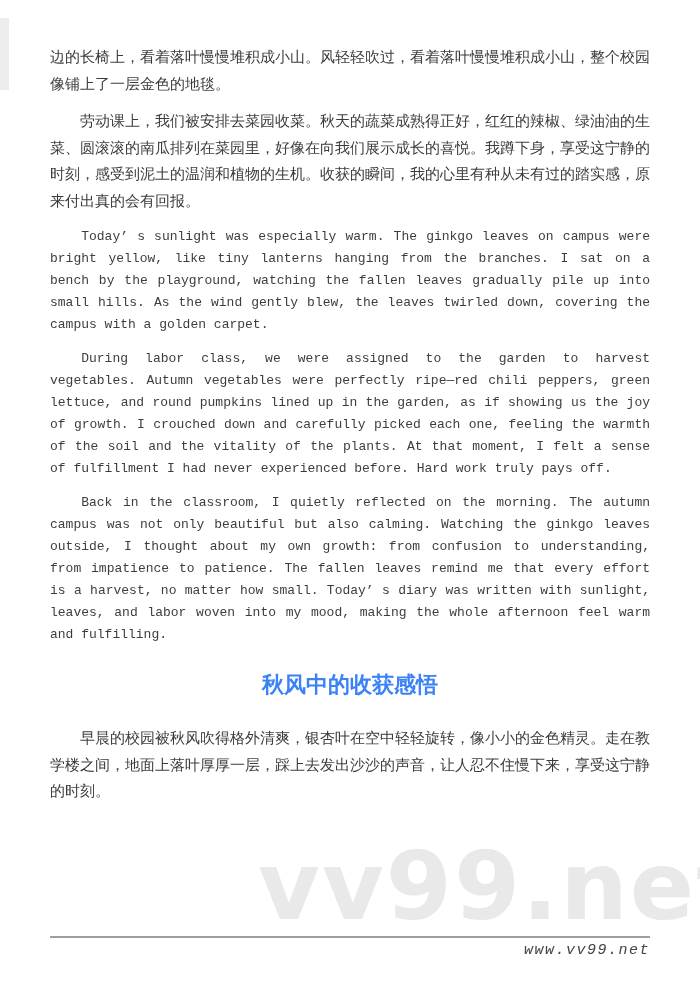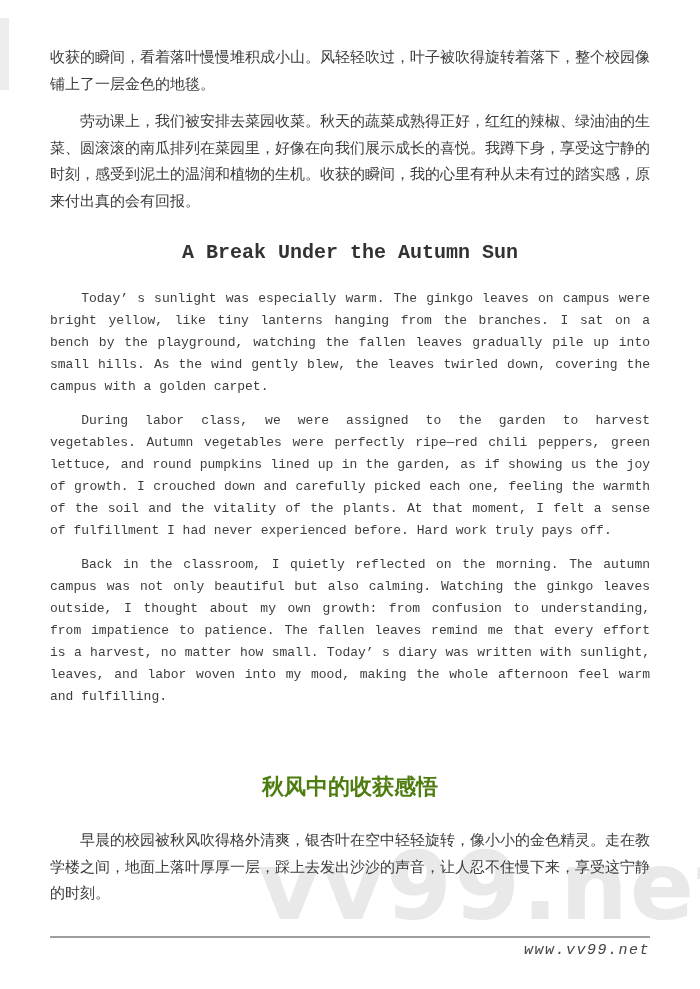--- a/index.html
+++ b/index.html
@@ -37,21 +37,21 @@
     margin:27px 0 24px 0;color:#333333;
   }
   .en-para{
     font-family:"Liberation Mono","DejaVu Sans Mono",monospace;
     font-size:13px;line-height:22px;
     text-align:justify;text-indent:4ch;
     margin:12px 0 9px 0;color:#3d3d3d;
   }
   .cn-title{
     font-size:22px;font-weight:700;text-align:center;
-    margin:64px 0 25px 0;color:#4d7c0f;
+    margin:24px 0 25px 0;color:#3b82f6;
     font-family:"Liberation Serif","DejaVu Serif",serif;
   }
   .footer-rule{
     position:absolute;left:50px;right:50px;top:936px;height:2px;
     background:#9f9f9f;z-index:1;
   }
   .footer-site{
     position:absolute;right:50px;top:942px;z-index:1;
     font-family:"Liberation Mono","DejaVu Sans Mono",monospace;
     font-style:italic;font-size:15px;color:#454545;
@@ -62,26 +62,25 @@
 <body>
 
 <div class="page">
 
   <div class="scan-smudge"></div>
 
   <div class="watermark-large">vv99.net</div>
 
   <div class="content">
 
-    <p class="cn-para no-indent">收获的瞬间，看着落叶慢慢堆积成小山。风轻轻吹过，叶子被吹得旋转着落下，整个校园像铺上了一层金色的地毯。</p>
+    <p class="cn-para no-indent">边的长椅上，看着落叶慢慢堆积成小山。风轻轻吹过，看着落叶慢慢堆积成小山，整个校园像铺上了一层金色的地毯。</p>
 
     <p class="cn-para">劳动课上，我们被安排去菜园收菜。秋天的蔬菜成熟得正好，红红的辣椒、绿油油的生菜、圆滚滚的南瓜排列在菜园里，好像在向我们展示成长的喜悦。我蹲下身，享受这宁静的时刻，感受到泥土的温润和植物的生机。收获的瞬间，我的心里有种从未有过的踏实感，原来付出真的会有回报。</p>
 
 
-    <h2 class="en-title">A Break Under the Autumn Sun</h2>
 
     <p class="en-para">Today’ s sunlight was especially warm. The ginkgo leaves on campus were bright yellow, like tiny lanterns hanging from the branches. I sat on a bench by the playground, watching the fallen leaves gradually pile up into small hills. As the wind gently blew, the leaves twirled down, covering the campus with a golden carpet.</p>
 
     <p class="en-para">During labor class, we were assigned to the garden to harvest vegetables. Autumn vegetables were perfectly ripe—red chili peppers, green lettuce, and round pumpkins lined up in the garden, as if showing us the joy of growth. I crouched down and carefully picked each one, feeling the warmth of the soil and the vitality of the plants. At that moment, I felt a sense of fulfillment I had never experienced before. Hard work truly pays off.</p>
 
     <p class="en-para">Back in the classroom, I quietly reflected on the morning. The autumn campus was not only beautiful but also calming. Watching the ginkgo leaves outside, I thought about my own growth: from confusion to understanding, from impatience to patience. The fallen leaves remind me that every effort is a harvest, no matter how small. Today’ s diary was written with sunlight, leaves, and labor woven into my mood, making the whole afternoon feel warm and fulfilling.</p>
 
     <h1 class="cn-title">秋风中的收获感悟</h1>
 
     <p class="cn-para">早晨的校园被秋风吹得格外清爽，银杏叶在空中轻轻旋转，像小小的金色精灵。走在教学楼之间，地面上落叶厚厚一层，踩上去发出沙沙的声音，让人忍不住慢下来，享受这宁静的时刻。</p>

